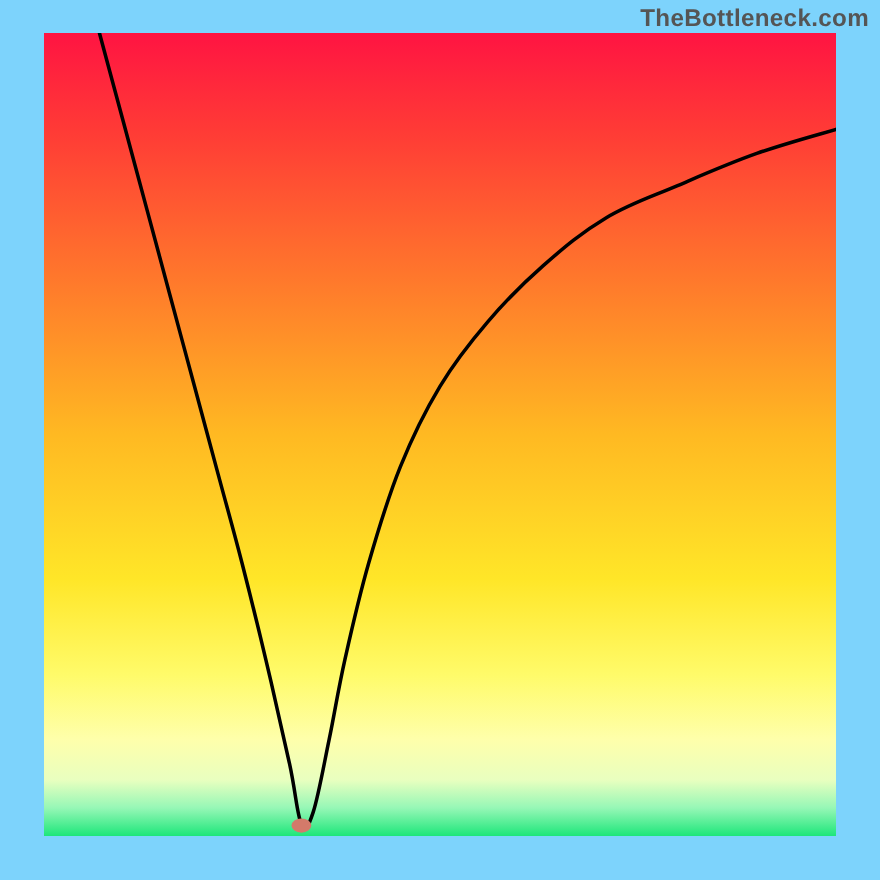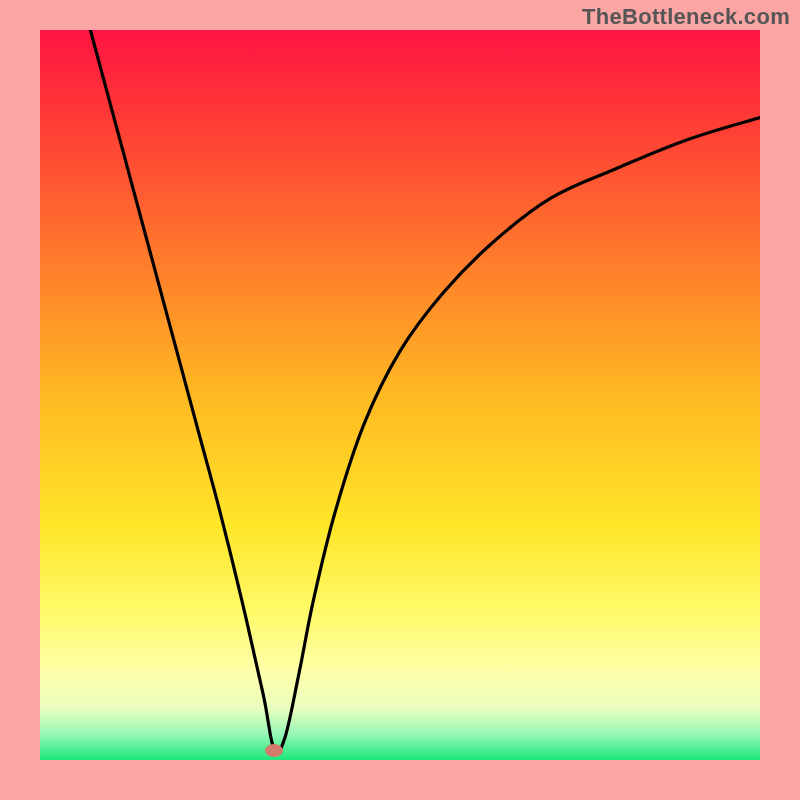--- a/index.html
+++ b/index.html
@@ -8,21 +8,21 @@
     width: 800px;
     height: 800px;
     overflow: hidden;
     background: #000;
     font-family: Arial, Helvetica, sans-serif;
   }
   .frame {
     position: relative;
     width: 800px;
     height: 800px;
-    background: #fca5a5;
+    background: #7dd3fc;
   }
   .watermark {
     position: absolute;
     top: 4px;
     right: 10px;
     color: #555;
     font-size: 22px;
     font-weight: 600;
     letter-spacing: 0.3px;
     user-select: none;

